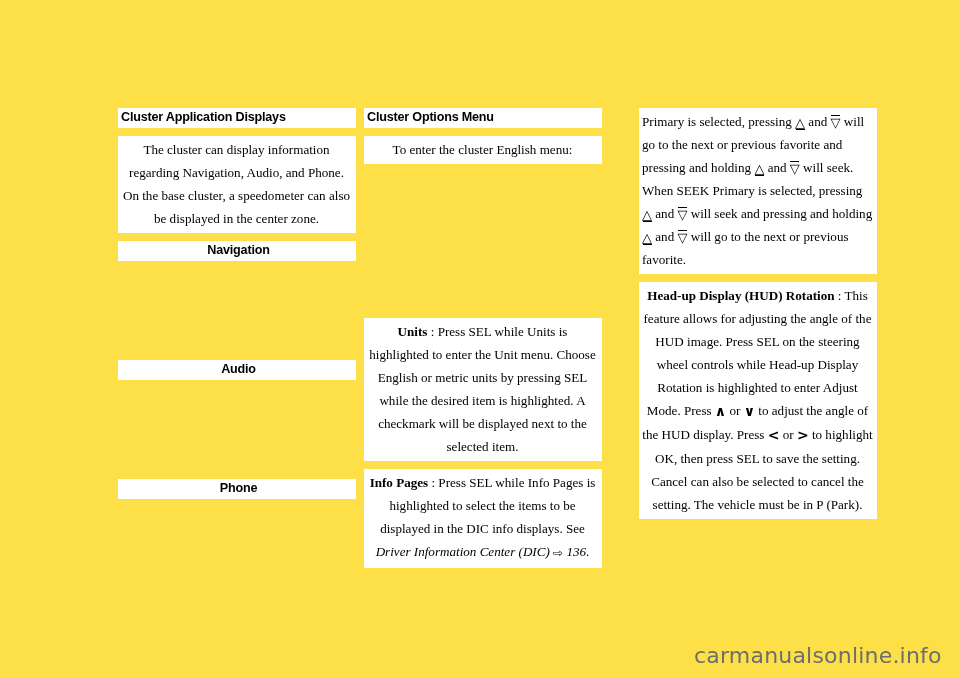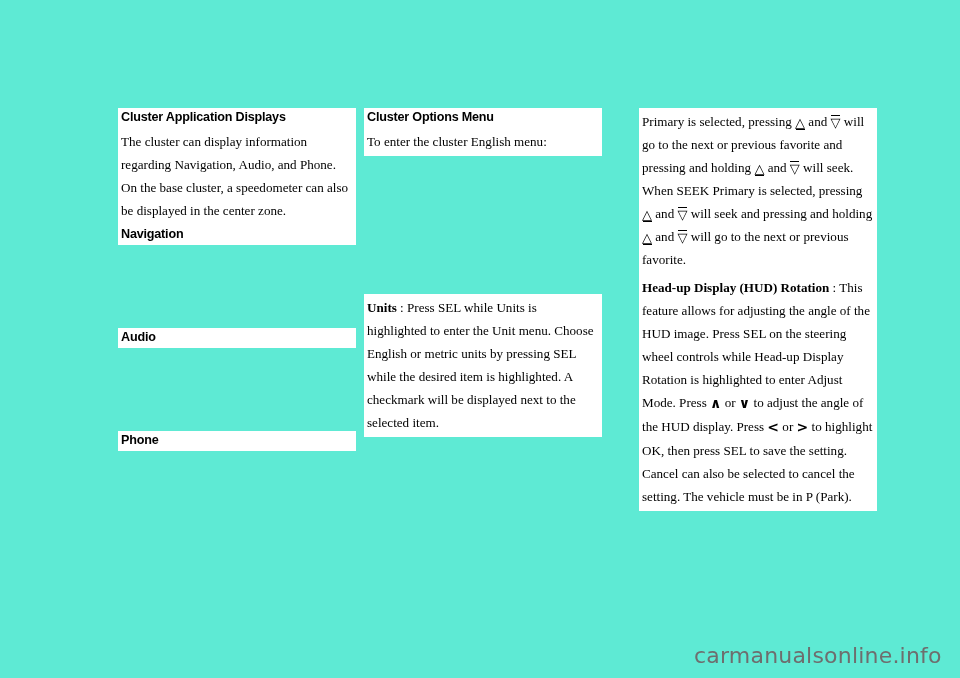--- a/index.html
+++ b/index.html
@@ -12,38 +12,38 @@
     height: 678px;
     position: relative;
     overflow: hidden;
     font-family: "Liberation Serif", "DejaVu Serif", serif;
   }
 
   
   .page {
     position: absolute;
     inset: 0;
-    background: #5eead4;
+    background: #fde047;
   }
   .column {
     position: absolute;
     top: 108px;
     width: 238px;
   }
   #col-1 { left: 118px; }
   #col-2 { left: 364px; }
   #col-3 { left: 639px; }
 
   
   .block {
     background: #ffffff;
     color: #000000;
     box-sizing: border-box;
   }
-  .block + .block { margin-top: 0; }
+  .block + .block { margin-top: 8px; text-align: center; }
 
   .section-heading {
     font-family: "Liberation Sans", "DejaVu Sans", sans-serif;
     font-weight: bold;
     font-size: 12.6px;
     line-height: 17px;
     letter-spacing: -0.2px;
     padding: 1px 0 2px 3px;
     white-space: nowrap;
   }
@@ -141,20 +141,21 @@
       <div class="block spacer" style="height: 83px;"></div>
       <div class="block section-heading">Audio</div>
       <div class="block spacer" style="height: 83px;"></div>
       <div class="block section-heading">Phone</div>
     </div>
   <div class="column" id="col-2">
       <div class="block section-heading">Cluster Options Menu</div>
       <div class="block body-text">To enter the cluster English menu:</div>
       <div class="block spacer" style="height: 138px;"></div>
       <div class="block body-text"><b>Units</b> : Press SEL while Units is highlighted to enter the Unit menu. Choose English or metric units by pressing SEL while the desired item is highlighted. A checkmark will be displayed next to the selected item.</div>
+      <div class="block body-text"><b>Info Pages</b> : Press SEL while Info Pages is highlighted to select the items to be displayed in the DIC info displays. See <i>Driver Information Center (DIC) </i><span class="g-arrow">⇨</span><i> 136</i>.</div>
     </div>
   <div class="column" id="col-3">
       <div class="block body-text">Primary is selected, pressing <span class="glyph g-up-bar"></span> and <span class="glyph g-dn-bar"></span> will go to the next or previous favorite and pressing and holding <span class="glyph g-up-bar"></span> and <span class="glyph g-dn-bar"></span> will seek. When SEEK Primary is selected, pressing <span class="glyph g-up-bar"></span> and <span class="glyph g-dn-bar"></span> will seek and pressing and holding <span class="glyph g-up-bar"></span> and <span class="glyph g-dn-bar"></span> will go to the next or previous favorite.</div>
       <div class="block body-text"><b>Head-up Display (HUD) Rotation</b> : This feature allows for adjusting the angle of the HUD image. Press SEL on the steering wheel controls while Head-up Display Rotation is highlighted to enter Adjust Mode. Press <span class="g-chev">∧</span> or <span class="g-chev">∨</span> to adjust the angle of the HUD display. Press <span class="g-chev">&lt;</span> or <span class="g-chev">&gt;</span> to highlight OK, then press SEL to save the setting. Cancel can also be selected to cancel the setting. The vehicle must be in P (Park).</div>
     </div>
 
   <div id="watermark">carmanualsonline.info</div>
 
 </div>
 

